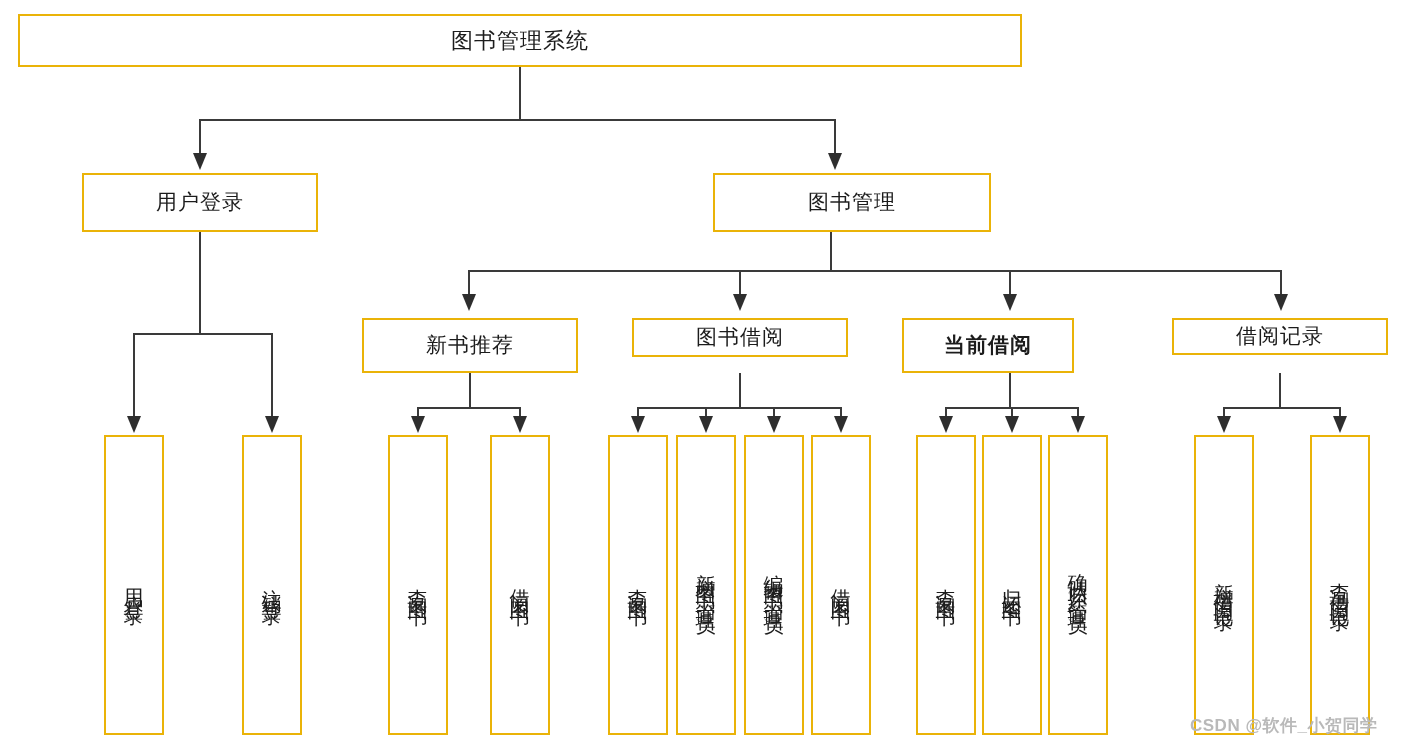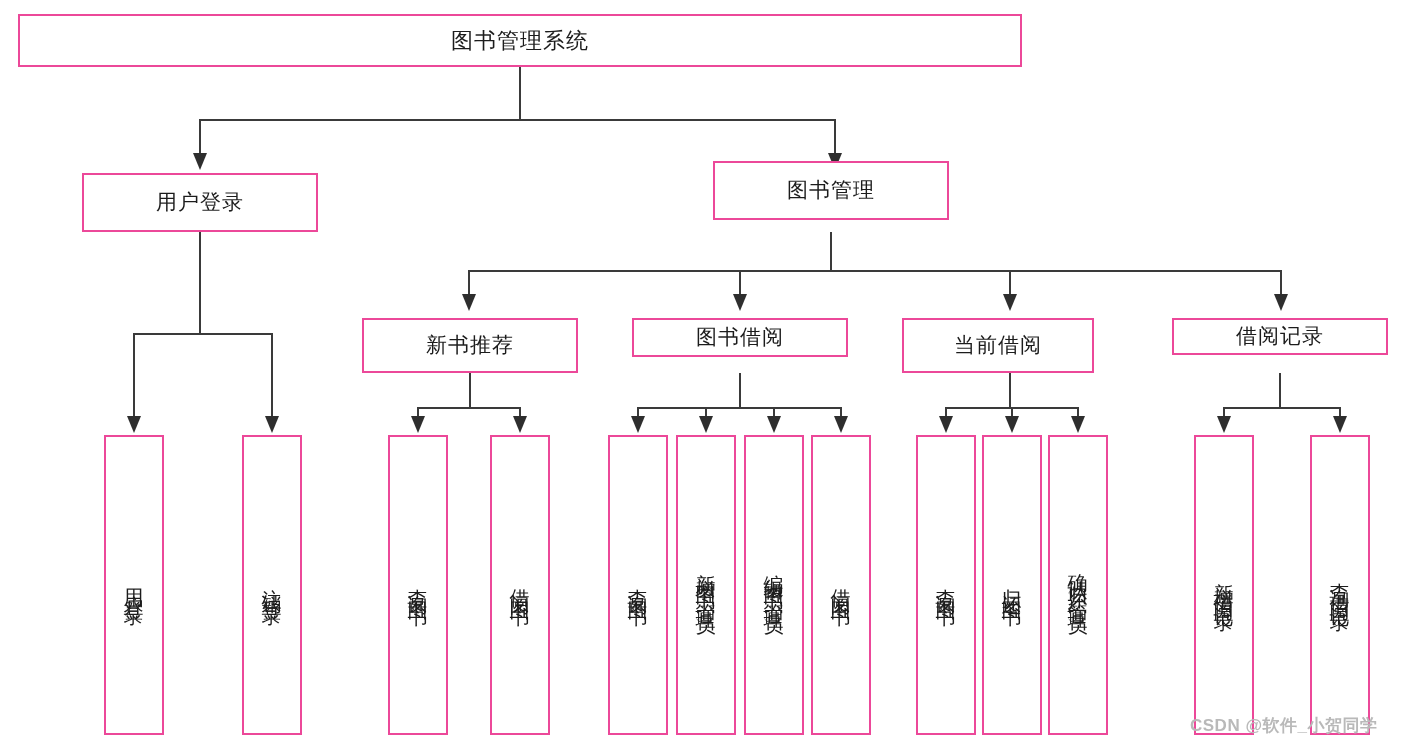--- a/index.html
+++ b/index.html
@@ -11,21 +11,21 @@
     position: relative;
     width: 1405px;
     height: 747px;
     background: #ffffff;
     font-family: "Liberation Sans", "DejaVu Sans", sans-serif;
     overflow: hidden;
   }
   .node {
     position: absolute;
     box-sizing: border-box;
-    border: 2px solid #ec4899;
+    border: 2px solid #eab308;
     background: #ffffff;
     display: flex;
     align-items: center;
     justify-content: center;
   }
   .node .label {
     color: #1c1c1c;
     line-height: 1.25;
     text-align: center;
     white-space: pre-line;
@@ -91,21 +91,21 @@
   <div class="vline" style="left:519px; top:67px; height:52px;"></div>
   <div class="hline" style="left:199px; top:119px; width:636px;"></div>
   <div class="vline" style="left:199px; top:119px; height:36px;"></div>
   <div class="arrow" style="left:193px; top:153px;"></div>
   <div class="vline" style="left:834px; top:119px; height:36px;"></div>
   <div class="arrow" style="left:828px; top:153px;"></div>
 
   <div class="node h" style="left:82px; top:173px; width:236px; height:59px;">
     <span class="label">用户登录</span>
   </div>
-  <div class="node h" style="left:713px; top:161px; width:236px; height:59px;">
+  <div class="node h" style="left:713px; top:173px; width:278px; height:59px;">
     <span class="label">图书管理</span>
   </div>
 
   <div class="vline" style="left:199px; top:232px; height:101px;"></div>
   <div class="hline" style="left:133px; top:333px; width:139px;"></div>
   <div class="vline" style="left:133px; top:333px; height:85px;"></div>
   <div class="arrow" style="left:127px; top:416px;"></div>
   <div class="vline" style="left:271px; top:333px; height:85px;"></div>
   <div class="arrow" style="left:265px; top:416px;"></div>
 
@@ -119,21 +119,21 @@
   <div class="arrow" style="left:1003px; top:294px;"></div>
   <div class="vline" style="left:1280px; top:270px; height:26px;"></div>
   <div class="arrow" style="left:1274px; top:294px;"></div>
 
   <div class="node h" style="left:362px; top:318px; width:216px; height:55px;">
     <span class="label">新书推荐</span>
   </div>
   <div class="node h" style="left:632px; top:318px; width:216px; height:39px;">
     <span class="label">图书借阅</span>
   </div>
-  <div class="node h" style="left:902px; top:318px; width:192px; height:55px;">
+  <div class="node h" style="left:902px; top:318px; width:172px; height:55px;font-weight:bold;">
     <span class="label">当前借阅</span>
   </div>
   <div class="node h" style="left:1172px; top:318px; width:216px; height:37px;">
     <span class="label">借阅记录</span>
   </div>
 
   <div class="vline" style="left:469px; top:373px; height:34px;"></div>
   <div class="hline" style="left:417px; top:407px; width:104px;"></div>
   <div class="vline" style="left:417px; top:407px; height:11px;"></div>
   <div class="arrow" style="left:411px; top:416px;"></div>

